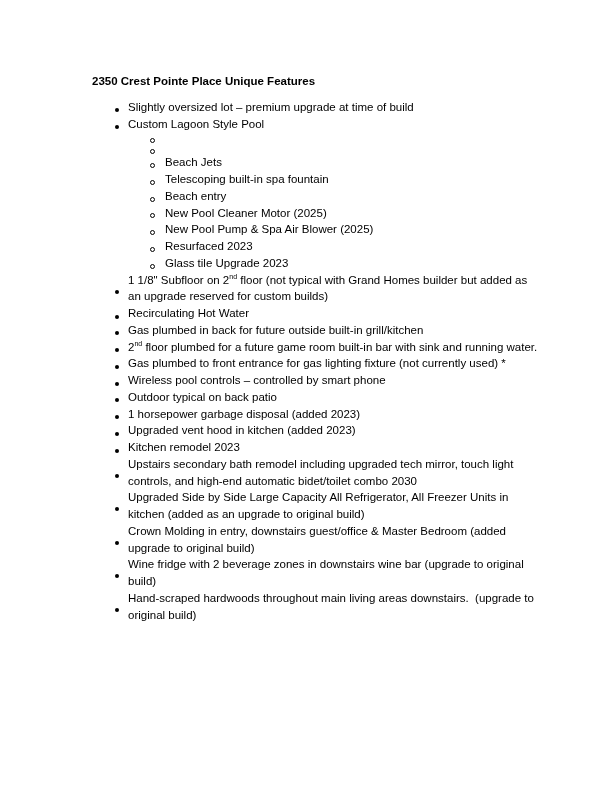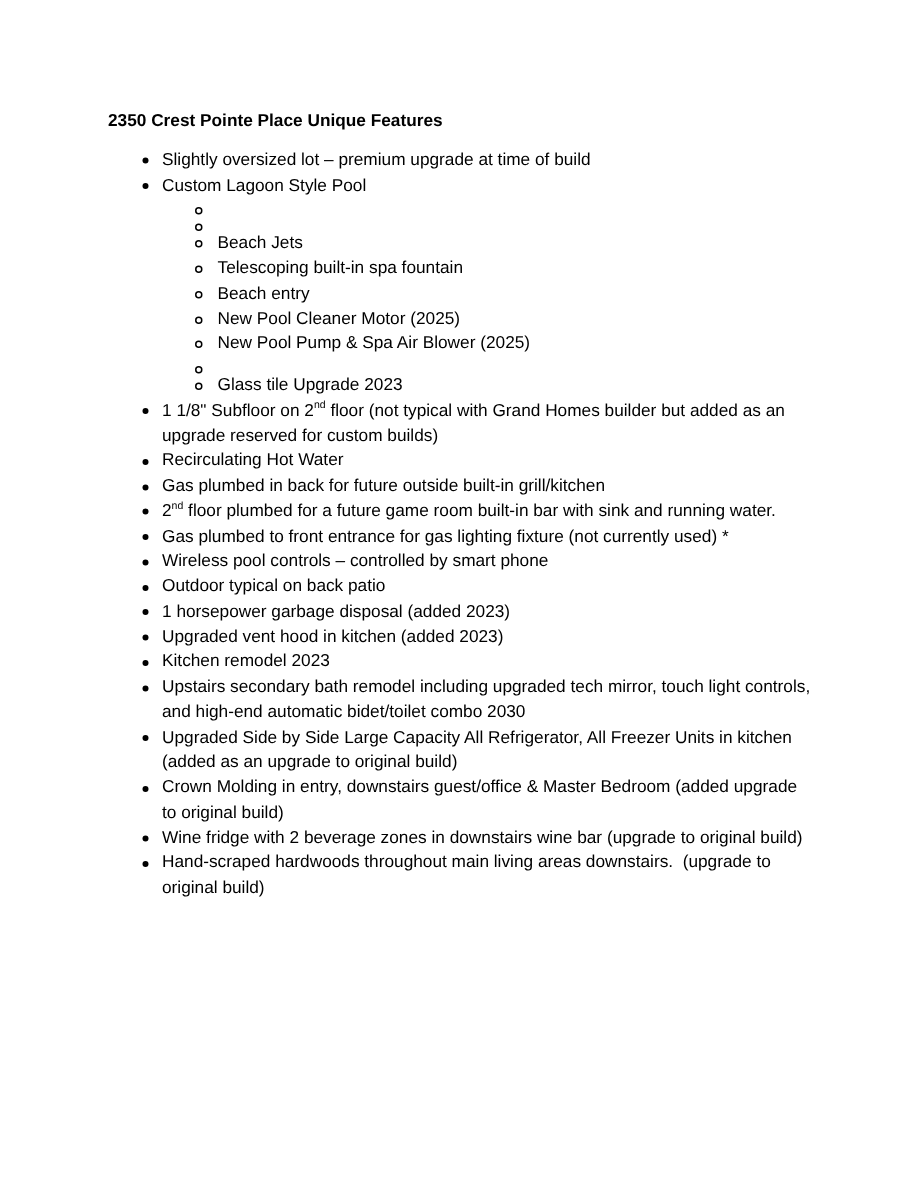--- a/index.html
+++ b/index.html
@@ -5,37 +5,37 @@
   html, body {
     margin: 0;
     padding: 0;
     background: #ffffff;
   }
   .page {
     width: 612px;
     height: 792px;
     background: #ffffff;
     box-sizing: border-box;
-    padding: 73px 70px 0 72px;
+    padding: 73px 70px 0 92px;
     font-family: "Liberation Sans", "DejaVu Sans", sans-serif;
     font-size: 11.5px;
     line-height: 16.75px;
     color: #000000;
     overflow: hidden;
   }
   .doc-title {
     font-weight: bold;
     margin: 0 0 9px 0;
   }
   .features-list {
     margin: 0;
   }
   .item {
     display: flex;
-    align-items: flex-start;
+    align-items: center;
   }
   .item.l1 { padding-left: 23px; }
   .item.l2 { padding-left: 58px; }
   .marker-box {
     flex: 0 0 13px;
     display: flex;
   }
   .item.l2 .marker-box { flex: 0 0 15px; }
   .disc {
     width: 4px;
@@ -120,20 +120,21 @@
       <div class="item l2">
         <span class="marker-box">
           <span class="circle"></span>
         </span>
         <span class="text"><span>New Pool Pump &amp; Spa Air Blower (2025)</span></span>
       </div>
       <div class="item l2">
         <span class="marker-box">
           <span class="circle"></span>
         </span>
+        <span class="text"><span>Resurfaced 2023</span></span>
       </div>
       <div class="item l2">
         <span class="marker-box">
           <span class="circle"></span>
         </span>
         <span class="text"><span>Glass tile Upgrade 2023</span></span>
       </div>
       <div class="item l1">
         <span class="marker-box">
           <span class="disc"></span>

